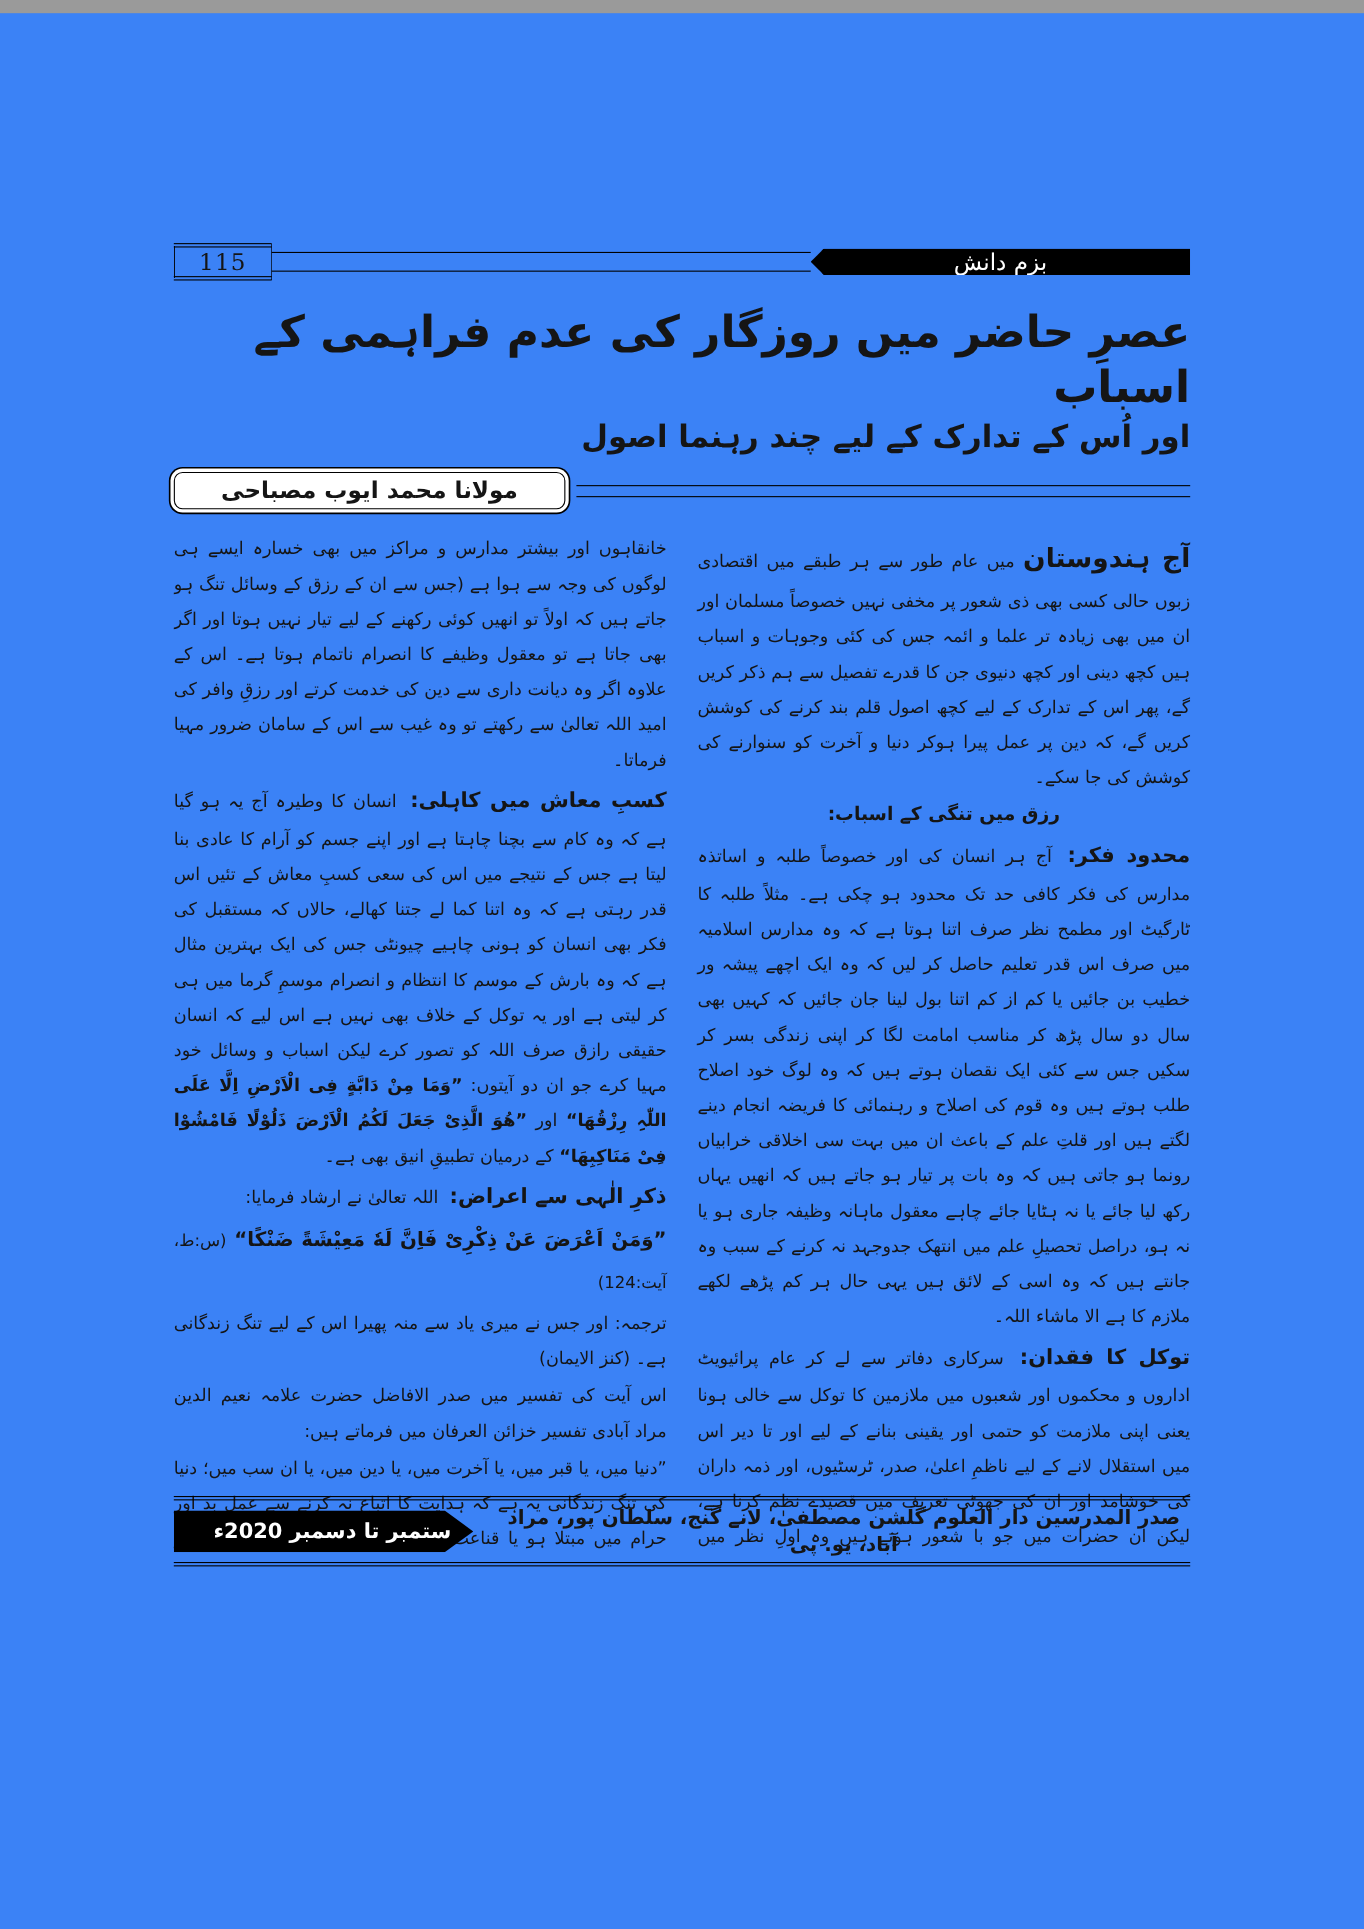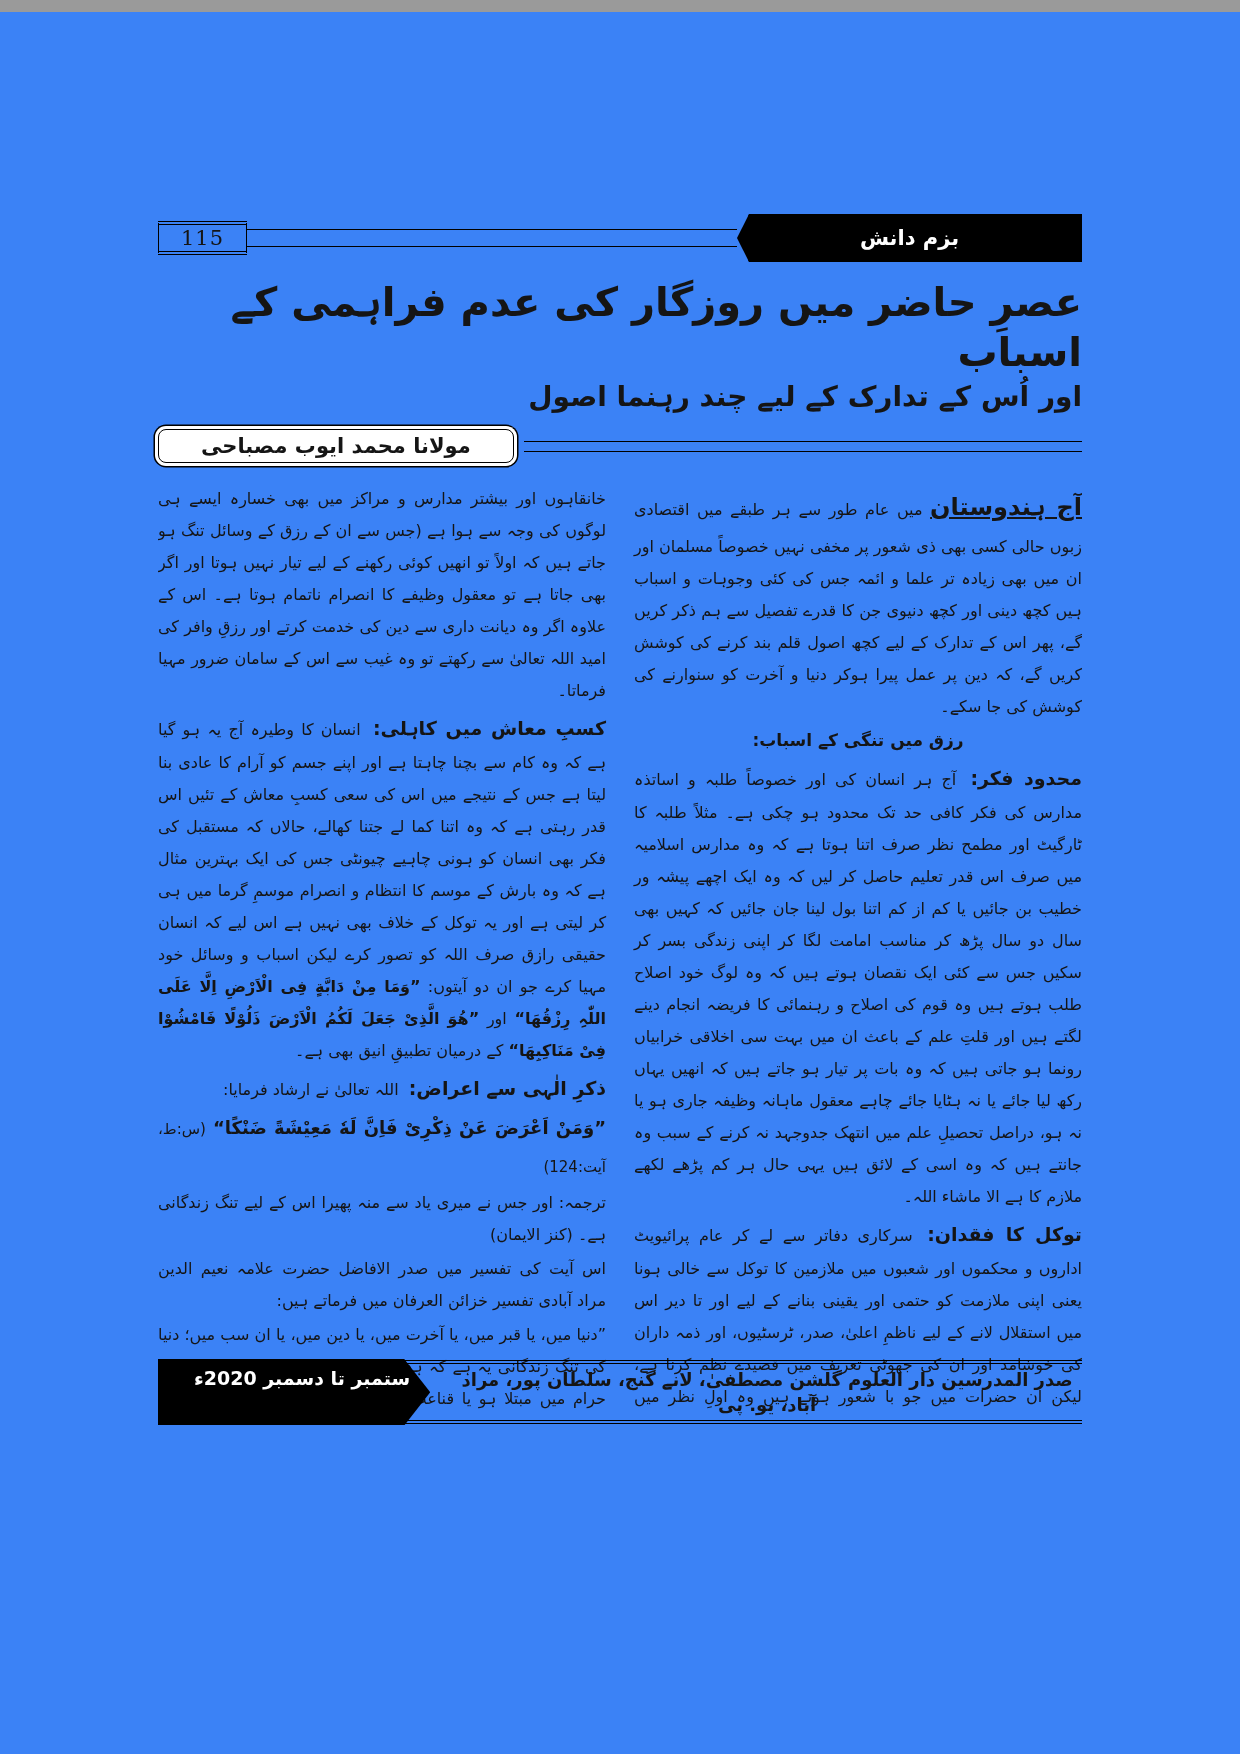--- a/index.html
+++ b/index.html
@@ -17,23 +17,23 @@
   
   .header{display:flex;align-items:center;height:42px;}
   .pn-box{
     border-top:4px double #000;border-bottom:4px double #000;
     border-left:1.5px solid #000;border-right:1.5px solid #000;
     padding:1px 22px;font-size:21px;letter-spacing:1px;
     font-family:"DejaVu Serif", serif;
   }
   .header-rule{flex:1;height:16px;border-top:1.5px solid #000;border-bottom:1.5px solid #000;}
   .masthead{
-    width:345px;height:48px;background:#000;color:#fff;
+    width:345px;height:24px;background:#000;color:#fff;
     display:flex;align-items:center;justify-content:center;
-    font-size:21px;font-weight:bold;direction:rtl;letter-spacing:6px;
+    font-size:21px;font-weight:normal;direction:rtl;letter-spacing:6px;
     clip-path:polygon(0 50%, 3.5% 0, 100% 0, 100% 100%, 3.5% 100%);
     box-shadow:inset 0 2px 0 #000, inset 0 -2px 0 #000;
   }
   
   .title1{
     direction:rtl;margin:18px 0 2px 0;
     font-size:40px;font-weight:bold;line-height:1.25;
   }
   .title2{
     direction:rtl;margin:0 0 14px 0;
@@ -52,37 +52,37 @@
   .columns{
     display:flex;gap:28px;direction:rtl;
     height:928px;overflow:hidden;
     margin-top:4px;
   }
   .col{flex:1;min-width:0;}
   .para{
     margin:0 0 2px 0;direction:rtl;text-align:justify;
     font-size:16px;line-height:2.0;
   }
-  .lead{font-size:24px;font-weight:bold;text-decoration:underline;}
+  .lead{font-size:24px;font-weight:bold;}
   .inline-head{font-weight:bold;font-size:19px;padding-left:5px;}
   .sec-heading{
     direction:rtl;text-align:center;font-weight:bold;font-size:17px;
     margin:4px 0 4px 0;line-height:1.6;
   }
   .verse{font-weight:bold;}
   .verse-block{
     margin:2px 0;direction:rtl;text-align:justify;
     font-size:18px;font-weight:bold;line-height:2.1;
   }
   .cite{font-weight:normal;font-size:15px;}
   
   .footer{position:absolute;left:158px;right:158px;top:1348px;}
   .footer-band{
     border-top:4px double #000;border-bottom:4px double #000;
-    display:flex;gap:22px;padding:3px 0;
+    display:flex;align-items:center;gap:22px;padding:3px 0;
     min-height:38px;
   }
   .date-banner{
     background:#000;color:#fff;direction:rtl;
     font-size:19px;font-weight:bold;
     padding:8px 20px 8px 36px;margin:-8px 0;
     clip-path:polygon(0 0, calc(100% - 26px) 0, 100% 50%, calc(100% - 26px) 100%, 0 100%);
     white-space:nowrap;
   }
   .address{

